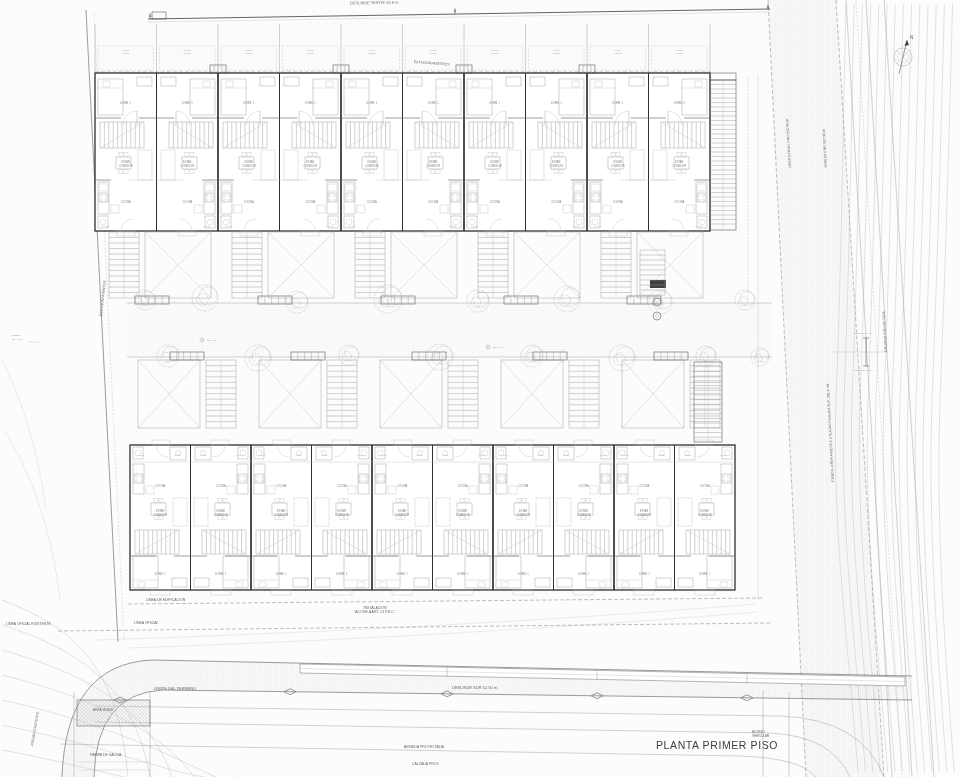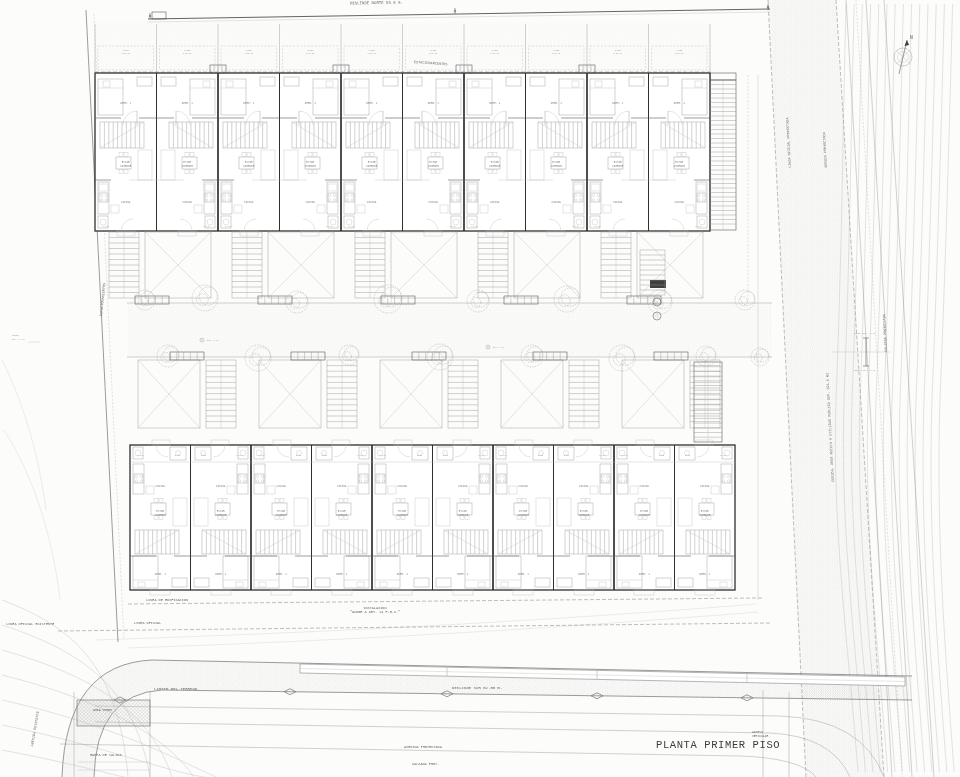--- a/index.html
+++ b/index.html
@@ -1,17 +1,17 @@
 <!DOCTYPE html>
 <html><head>
 <meta charset="utf-8">
 <style>
   html,body{margin:0;padding:0;background:#fff}
   #canvas{position:relative;width:960px;height:777px;background:#fcfcfa;overflow:hidden;
-          font-family:Liberation Mono, monospace}
+          font-family:Liberation Sans, sans-serif}
   #plan{position:absolute;left:0;top:0}
 
   
   .ln  {fill:none;stroke:#5a5a5a;stroke-width:.6}
   .lnd {fill:none;stroke:#3c3c3c;stroke-width:.8}
   .lnl {fill:none;stroke:#9b9b9b;stroke-width:.45}
   .lnf {fill:none;stroke:#bdbdbd;stroke-width:.4}
   .wall{fill:#fff;stroke:#2f2f2f;stroke-width:1.3}
   .pw  {fill:none;stroke:#2f2f2f;stroke-width:1}
   .pw2 {fill:none;stroke:#2f2f2f;stroke-width:1.7}

